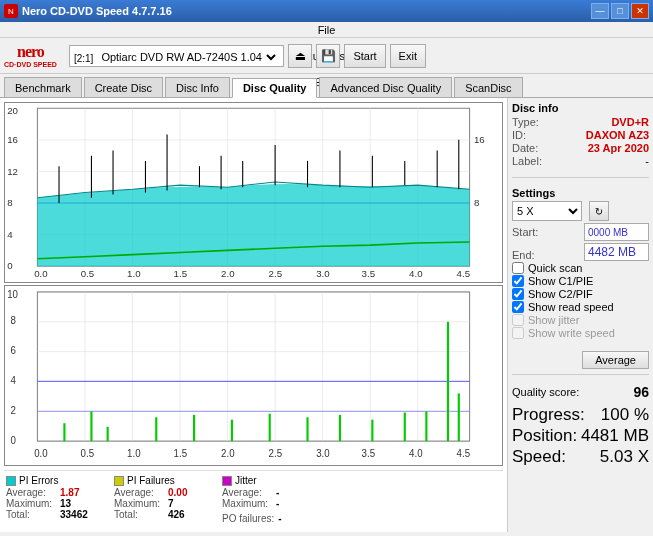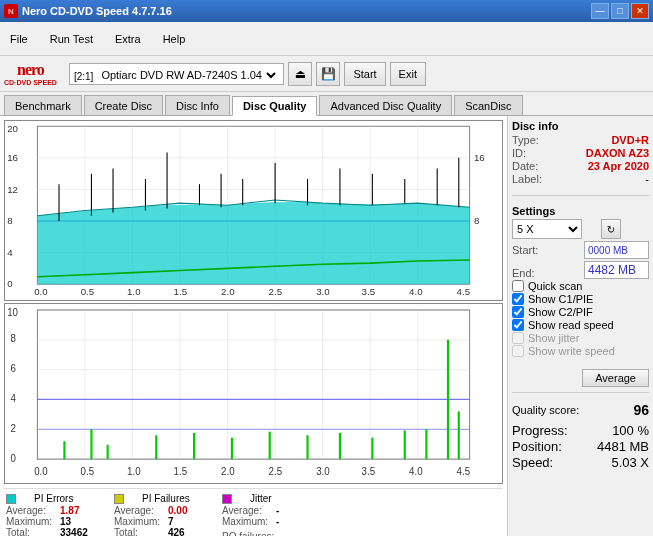--- a/index.html
+++ b/index.html
@@ -18,26 +18,27 @@
     .title-bar-left { display: flex; align-items: center; gap: 4px; }
     .title-bar-icon { width: 14px; height: 14px; background: #cc0000; border-radius: 2px; display: flex; align-items: center; justify-content: center; font-size: 8px; color: white; }
     .title-bar-text { font-size: 11px; font-weight: bold; }
     .title-bar-buttons { display: flex; gap: 2px; }
     .tb-btn { width: 18px; height: 16px; background: #5590d8; border: 1px solid #7ab0f0; color: white; font-size: 9px; display: flex; align-items: center; justify-content: center; cursor: pointer; }
     .tb-btn:last-child { background: #cc3300; }
 
     
     .menu-bar {
       background: #f0f0f0;
-      height: 34px;
+      height: 16px;
       display: flex;
       align-items: center;
       padding: 0 4px;
       border-bottom: 1px solid #ccc;
       gap: 10px;
+      flex-direction: column;
     }
     .menu-item { font-size: 11px; color: #000; padding: 2px 6px; cursor: pointer; }
 
     
     .toolbar {
       background: #f0f0f0;
       height: 36px;
       display: flex;
       align-items: center;
       padding: 2px 4px;
@@ -137,21 +138,21 @@
       padding: 4px 2px;
       font-size: 10px;
       border-top: 1px solid #ddd;
     }
     .stat-group {
       display: flex;
       flex-direction: column;
       min-width: 100px;
     }
     .stat-group .legend-row {
-      display: flex; align-items: center; gap: 18px; margin-bottom: 1px;
+      display: flex; align-items: center; gap: 3px; margin-bottom: 1px;
     }
     .legend-box { width: 10px; height: 10px; border: 1px solid #888; }
     .stat-row { display: flex; gap: 4px; }
     .stat-label { color: #555; min-width: 50px; }
     .stat-value { font-weight: bold; min-width: 40px; }
 
     
     .right-panel {
       width: 145px;
       padding: 4px;
@@ -163,21 +164,21 @@
     }
 
     .panel-section { margin-bottom: 4px; }
     .panel-title { font-weight: bold; font-size: 11px; margin-bottom: 2px; }
     .panel-row { display: flex; justify-content: space-between; margin-bottom: 1px; }
     .panel-key { color: #555; }
     .panel-val { color: #cc0000; font-weight: bold; }
     .panel-val-black { color: #000; }
 
     .settings-label { font-weight: bold; margin-bottom: 2px; margin-top: 4px; }
-    .settings-row { display: flex; align-items: center; gap: 19px; margin-bottom: 2px; }
+    .settings-row { display: flex; align-items: center; gap: 7px; margin-bottom: 2px; }
     .speed-select {
       width: 70px; height: 20px; font-size: 11px;
       border: 1px solid #aaa; background: white;
     }
     .refresh-btn {
       width: 20px; height: 20px;
       background: linear-gradient(to bottom, #f8f8f8, #ddd);
       border: 1px solid #aaa; cursor: pointer;
       display: flex; align-items: center; justify-content: center; font-size: 10px;
     }
@@ -196,21 +197,21 @@
       background: linear-gradient(to bottom, #f8f8f8, #ddd);
       border: 1px solid #aaa;
       padding: 2px 12px;
       font-size: 11px;
       cursor: pointer;
     }
 
     .quality-row { display: flex; justify-content: space-between; align-items: center; margin-top: 4px; font-size: 11px; }
     .quality-score { font-weight: bold; font-size: 14px; }
 
-    .progress-section { font-size: 13px; margin-top: 2px; }
+    .progress-section { font-size: 17px; margin-top: 2px; }
     .progress-row { display: flex; justify-content: space-between; margin-bottom: 1px; }
   </style>
 </head>
 <body>
 
 <div class="title-bar">
   <div class="title-bar-left">
     <div class="title-bar-icon">N</div>
     <span class="title-bar-text">Nero CD-DVD Speed 4.7.7.16</span>
   </div>

